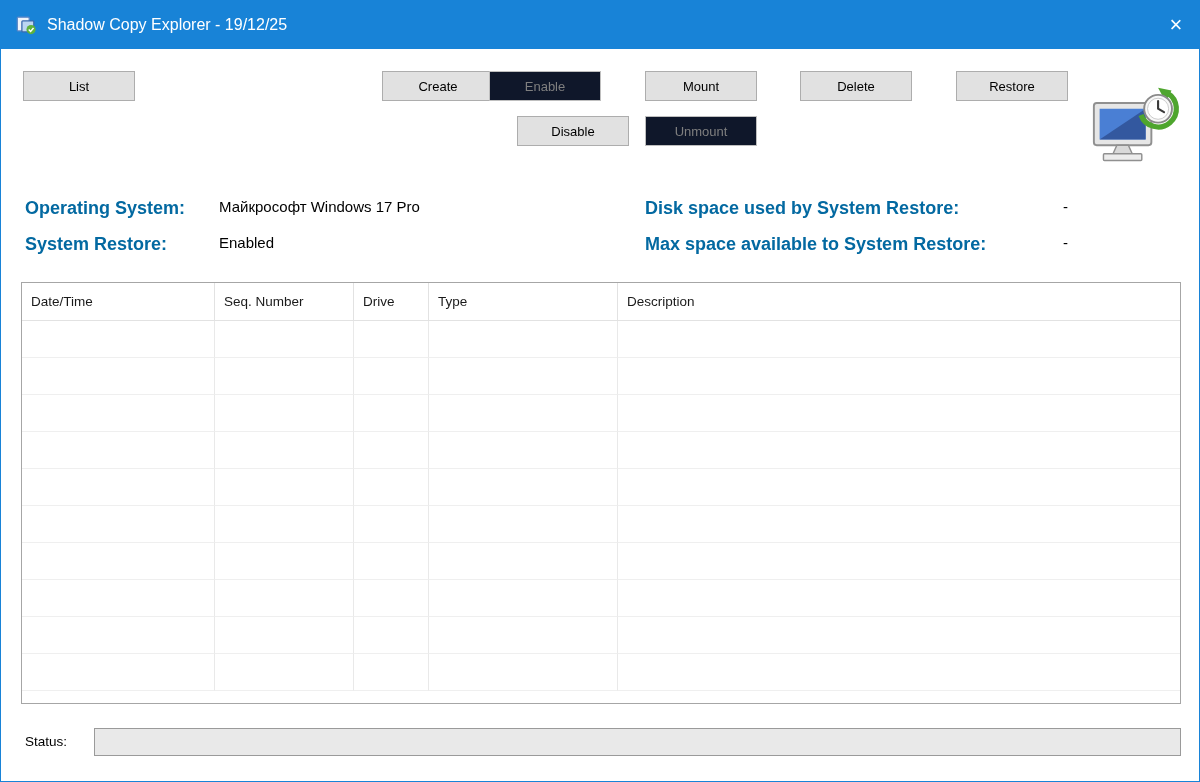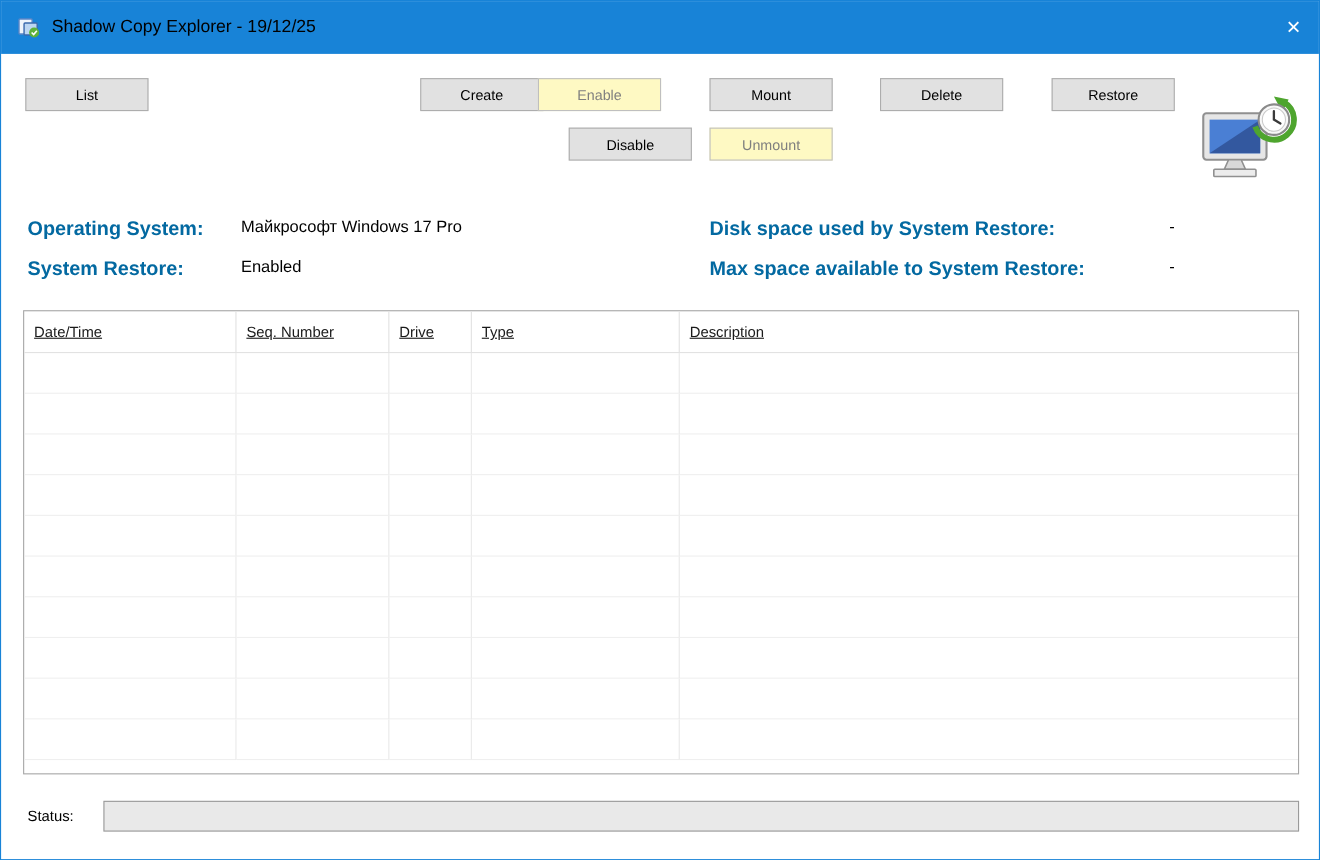--- a/index.html
+++ b/index.html
@@ -21,21 +21,21 @@
     top: 0; left: 0; right: 0;
     height: 48px;
     background: #1883d7;
     display: flex;
     align-items: center;
     padding-left: 14px;
     box-sizing: border-box;
   }
   .app-icon { width: 22px; height: 22px; display: inline-block; flex: 0 0 auto; }
   .titlebar .title {
-    color: #000000;
+    color: #ffffff;
     font-size: 16px;
     margin-left: 10px;
     white-space: nowrap;
   }
   .close-btn {
     margin-left: auto;
     width: 46px;
     height: 48px;
     border: none;
     background: transparent;
@@ -60,21 +60,21 @@
     font-size: 13px;
     color: #000000;
     display: flex;
     align-items: center;
     justify-content: center;
     text-align: center;
     padding: 0;
     cursor: default;
   }
   .btn.tall { height: 85px; padding: 0 17px; line-height: 1.3; }
-  .btn.disabled { background: #fef9c3; border-color: #bfbfbf; color: #7f7f7f; }
+  .btn.disabled { background: #0f172a; border-color: #bfbfbf; color: #7f7f7f; }
 
   .btn-list    { left: 22px;  top: 70px; }
   .btn-launch  { left: 177px; top: 70px; }
   .btn-create  { left: 333px; top: 70px; margin-left: 48px; }
   .btn-enable  { left: 488px; top: 70px; }
   .btn-disable { left: 488px; top: 115px; margin-left: 28px; }
   .btn-mount   { left: 644px; top: 70px; }
   .btn-unmount { left: 644px; top: 115px; }
   .btn-delete  { left: 799px; top: 70px; }
   .btn-restore { left: 955px; top: 70px; }
@@ -111,21 +111,20 @@
   .th {
     display: flex;
     align-items: center;
     padding-left: 9px;
     font-size: 13.5px;
     color: #1a1a1a;
     border-right: 1px solid #e2e2e2;
     box-sizing: border-box;
     white-space: nowrap;
     overflow: hidden;
-    text-decoration: underline;
   }
   .th:last-child { border-right: none; text-align: center; }
   .tbody { height: 384px; overflow: hidden; }
   .tr { height: 37px; }
   .td {
     border-right: 1px solid #e9e9e9;
     border-bottom: 1px solid #efefef;
     box-sizing: border-box;
   }
   .td:last-child { border-right: none; }

